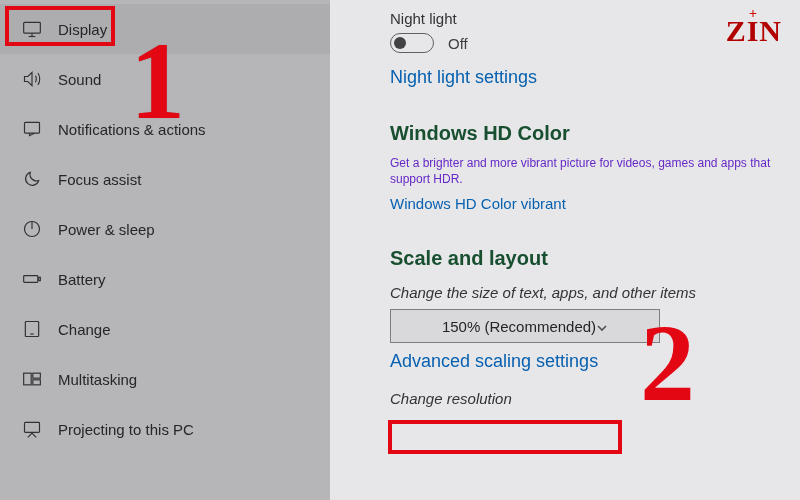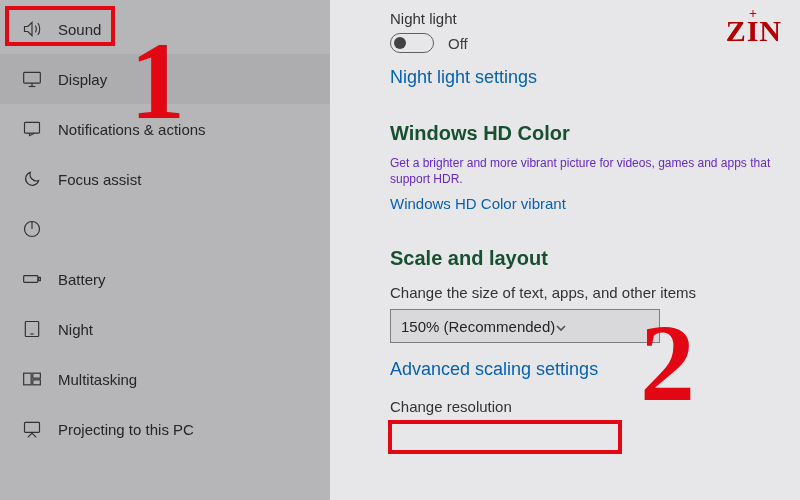--- a/index.html
+++ b/index.html
@@ -66,25 +66,25 @@
     border-radius:50%; background:#444;
   }
   .toggle-label { font-size:15px; color:#404040; }
 
   .link { color:#0067c0; font-size:18px; margin-top:14px; cursor:pointer; display:inline-block; }
   .link2 { color:#0067c0; font-size:15px; margin-top:8px; cursor:pointer; display:inline-block; }
 
   .h2 { font-size:20px; font-weight:700; margin-top:34px; color:#14532d; }
   .desc { font-size:12px; color:#6d28d9; margin-top:10px; line-height:1.35; max-width:420px; }
 
-  .field-label { font-size:15px; color:#333; margin-top:14px; }
+  .field-label { font-size:15px; color:#333; margin-top:14px;font-style:italic; }
 
   .dropdown {
     margin-top:8px; width:270px; height:34px; border:1px solid #888;
-    background:#f0f0f0; display:flex; align-items:center; justify-content:flex-start;
+    background:#f0f0f0; display:flex; align-items:center; justify-content:center;
     padding:0 10px; font-size:15px; cursor:pointer;
   }
   .chev { width:12px; height:12px; }
   .chev svg { width:12px; height:12px; stroke:#555; fill:none; stroke-width:1.6; }
 
   
   .anno-box1 {
     position:absolute; left:5px; top:6px; width:110px; height:40px;
     border:4px solid #e30613; z-index:20; pointer-events:none;
   }
@@ -114,42 +114,42 @@
   }
 </style>
 </head>
 <body>
 
 <div class="app">
 
   <div class="sidebar">
     <div class="sidebar-overlay"></div>
 
+    <div class="side-item selected">
+      <span class="side-icon">
+        <svg viewBox="0 0 24 24">
+            <rect x="2" y="4" width="20" height="13" rx="1"></rect>
+            <line x1="8" y1="21" x2="16" y2="21"></line>
+            <line x1="12" y1="17" x2="12" y2="21"></line>
+          </svg>
+      </span>
+      <span>Display</span>
+    </div>
+
     <div class="side-item">
       <span class="side-icon">
         <svg viewBox="0 0 24 24">
             <polygon points="3,9 7,9 12,4 12,20 7,15 3,15"></polygon>
             <path d="M16 8c1.5 1.5 1.5 6.5 0 8"></path>
             <path d="M19 5c3 3 3 11 0 14"></path>
           </svg>
       </span>
       <span>Sound</span>
     </div>
 
-    <div class="side-item selected">
-      <span class="side-icon">
-        <svg viewBox="0 0 24 24">
-            <rect x="2" y="4" width="20" height="13" rx="1"></rect>
-            <line x1="8" y1="21" x2="16" y2="21"></line>
-            <line x1="12" y1="17" x2="12" y2="21"></line>
-          </svg>
-      </span>
-      <span>Display</span>
-    </div>
-
     <div class="side-item">
       <span class="side-icon">
         <svg viewBox="0 0 24 24">
             <rect x="3" y="4" width="18" height="13" rx="1"></rect>
             <polyline points="9,17 9,20 15,17"></polyline>
           </svg>
       </span>
       <span>Notifications &amp; actions</span>
     </div>
 
@@ -162,41 +162,42 @@
       <span>Focus assist</span>
     </div>
 
     <div class="side-item">
       <span class="side-icon">
         <svg viewBox="0 0 24 24">
             <circle cx="12" cy="12" r="9"></circle>
             <line x1="12" y1="3" x2="12" y2="12"></line>
           </svg>
       </span>
+      <span>Power &amp; sleep</span>
     </div>
 
     <div class="side-item">
       <span class="side-icon">
         <svg viewBox="0 0 24 24">
             <rect x="2" y="8" width="17" height="8" rx="1"></rect>
             <rect x="20" y="10" width="2" height="4"></rect>
           </svg>
       </span>
       <span>Battery</span>
     </div>
 
 
     <div class="side-item">
       <span class="side-icon">
         <svg viewBox="0 0 24 24">
             <rect x="4" y="3" width="16" height="18" rx="1"></rect>
             <line x1="10" y1="18" x2="14" y2="18"></line>
           </svg>
       </span>
-      <span>Night</span>
+      <span>Change</span>
     </div>
 
     <div class="side-item">
       <span class="side-icon">
         <svg viewBox="0 0 24 24">
             <rect x="2" y="5" width="9" height="14"></rect>
             <rect x="13" y="5" width="9" height="6"></rect>
             <rect x="13" y="13" width="9" height="6"></rect>
           </svg>
       </span>
@@ -234,21 +235,21 @@
     <div class="field-label">Change the size of text, apps, and other items</div>
     <div class="dropdown">
       <span>150% (Recommended)</span>
       <span class="chev">
         <svg viewBox="0 0 12 12">
             <polyline points="2,4 6,8 10,4"></polyline>
           </svg>
       </span>
     </div>
 
-    <a class="link" style="margin-top:16px;">Advanced scaling settings</a>
+    <a class="link" style="margin-top:8px;">Advanced scaling settings</a>
 
     <div class="field-label" style="margin-top:18px;">Change resolution</div>
   </div>
 </div>
 
 <div class="anno-box1"></div>
 <div class="anno-num1">1</div>
 <div class="anno-box2"></div>
 <div class="anno-num2">2</div>
 <div class="logo">

